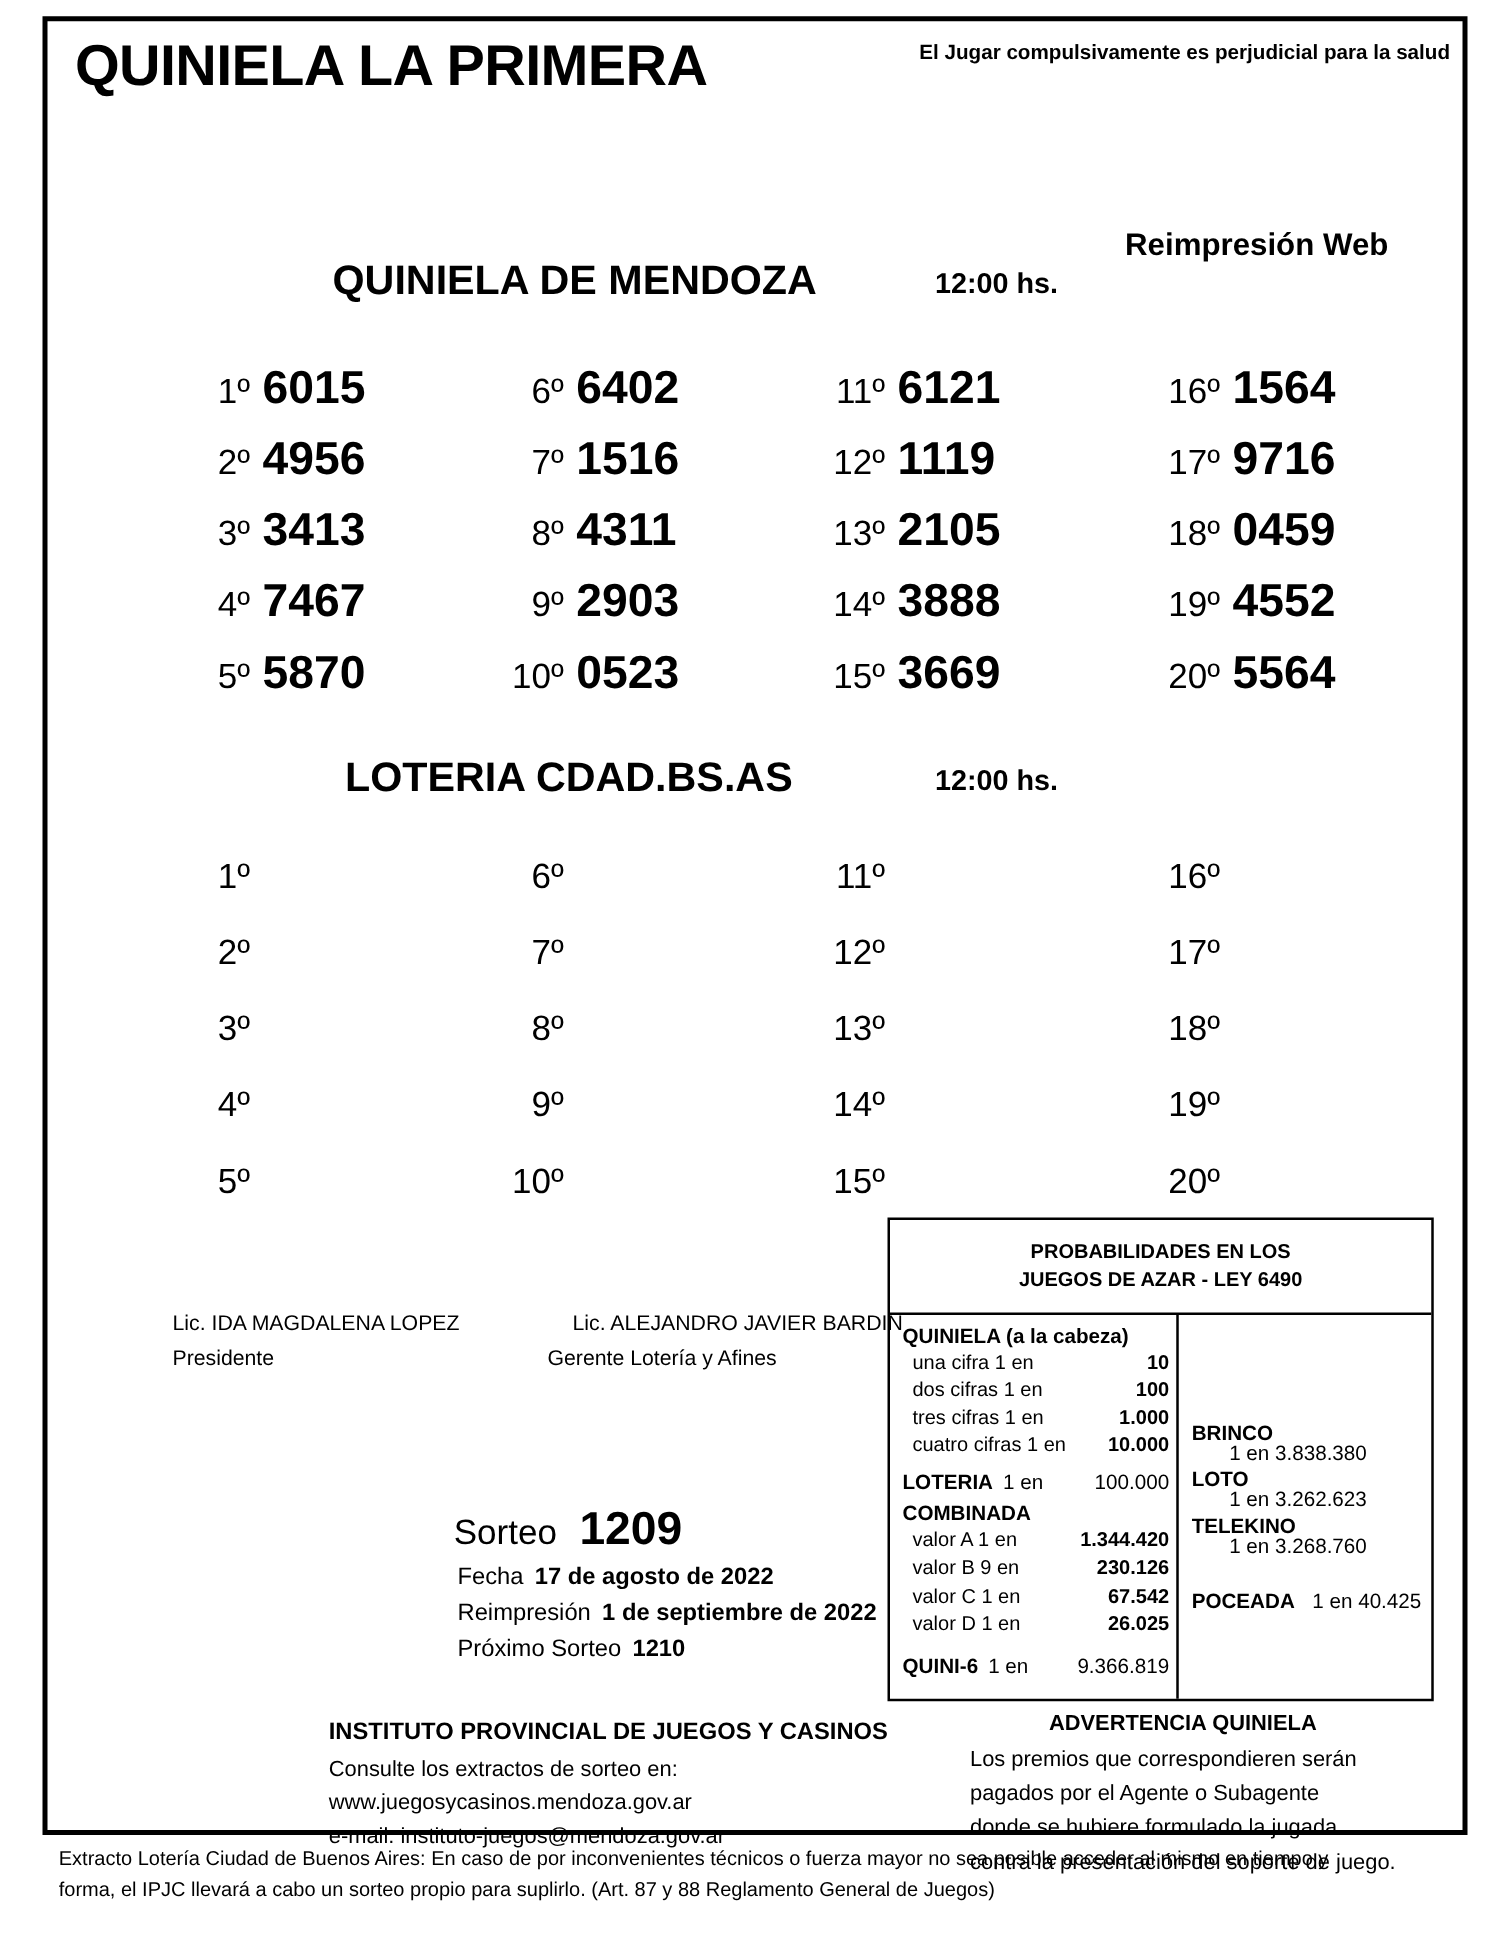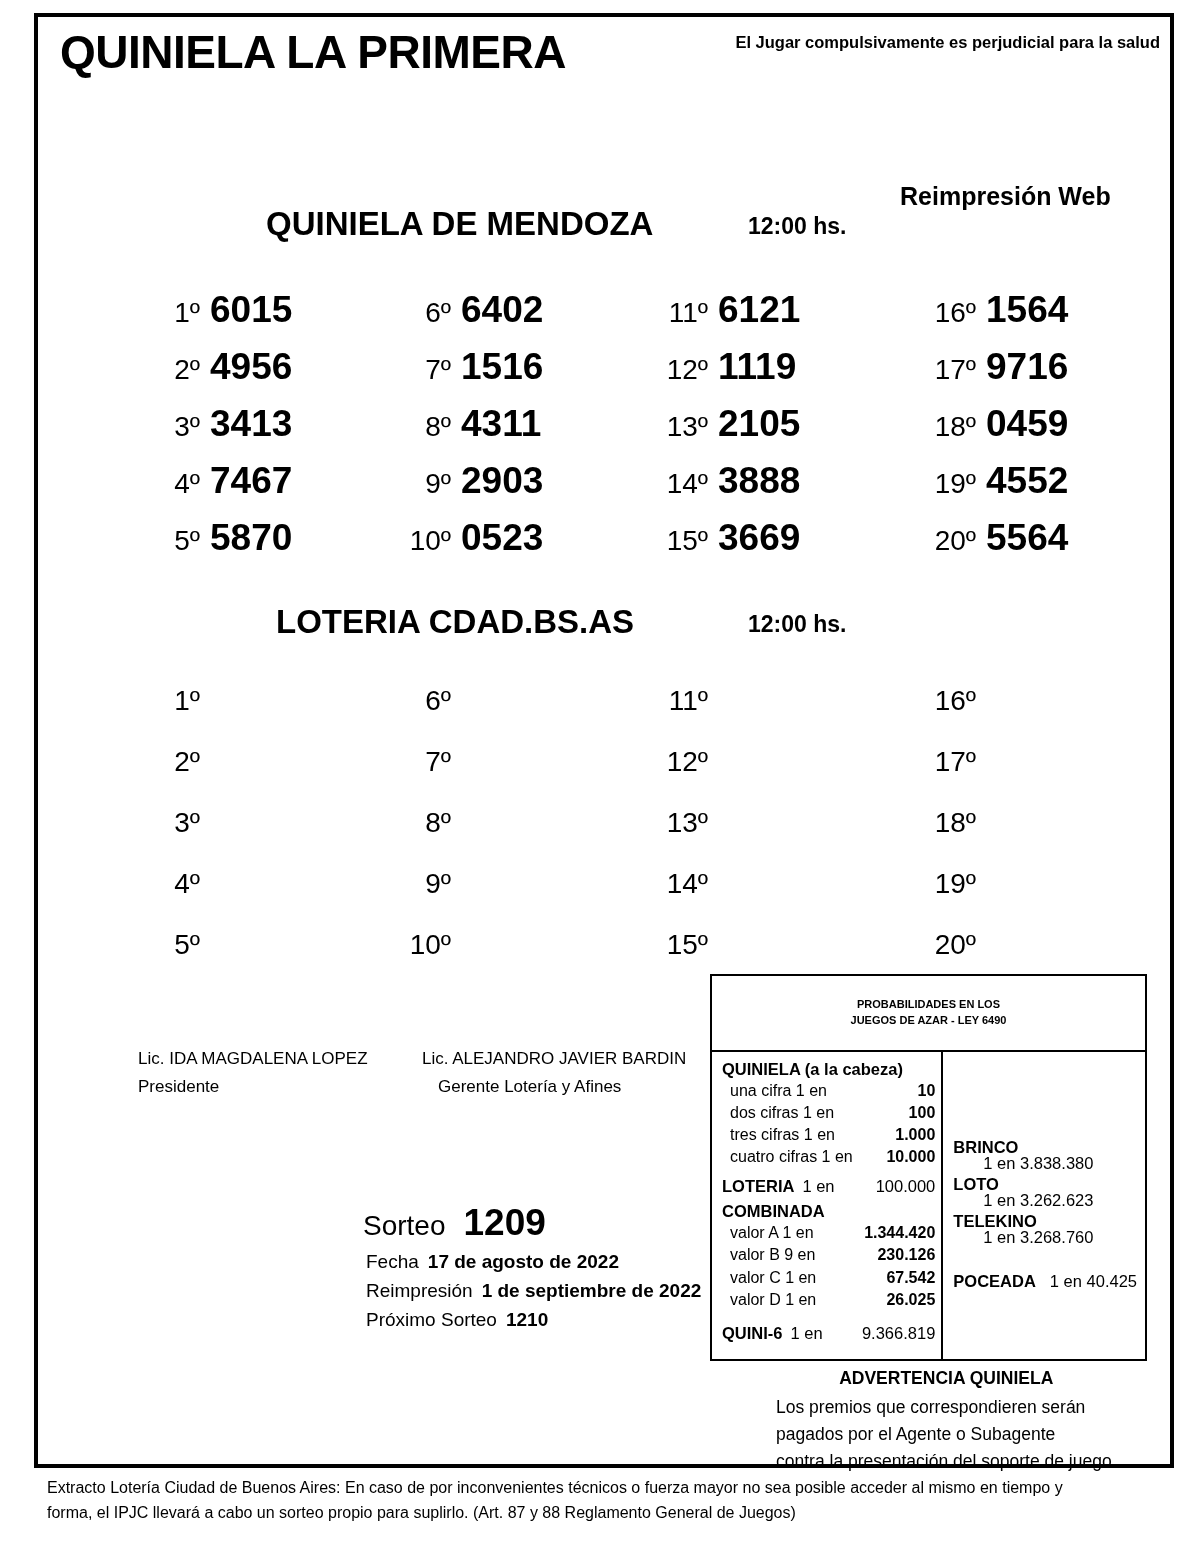--- a/index.html
+++ b/index.html
@@ -140,21 +140,21 @@
     height: 387px;
     border: 2px solid #000;
   }
   #prob-title {
     height: 76px;
     border-bottom: 2px solid #000;
     display: flex;
     flex-direction: column;
     align-items: center;
     justify-content: center;
-    font-size: 11px;
+    font-size: 16px;
     font-weight: bold;
     line-height: 1.45;
     text-align: center;
   }
   #prob-body { display: flex; height: 307px; }
   #prob-left {
     width: 235px;
     border-right: 2px solid #000;
     padding: 8px 6px 0 10px;
   }
@@ -422,21 +422,21 @@
           </div>
           <div class="cell" style="left: 880px; top: 912px;">
             <span class="ord" style="width: 58px;">20º</span>
             <span class="val"></span>
           </div>
         </div>
       </div>
 
     <div class="sig" style="left:100px; top:1032px;">Lic. IDA MAGDALENA LOPEZ</div>
     <div class="sig" style="left:100px; top:1060px;">Presidente</div>
-    <div class="sig" style="left:384px; top:1032px;">Lic. ALEJANDRO JAVIER BARDIN</div>
+    <div class="sig" style="left:420px; top:1032px;">Lic. ALEJANDRO JAVIER BARDIN</div>
     <div class="sig" style="left:400px; top:1060px;">Gerente Lotería y Afines</div>
 
     <div id="sorteo-block">
       <div id="sorteo-row">
         <span id="sorteo-word">Sorteo</span>
         <span id="sorteo-num">1209</span>
       </div>
       <div class="meta-row">
         <span class="meta-label">Fecha</span>
         <span class="meta-value">17 de agosto de 2022</span>
@@ -527,25 +527,32 @@
             </div>
           <div class="gap10"></div>
           <div class="r-inline" style="margin-top:12px;">
             <span class="r-name">POCEADA</span>
             <span class="r-val">1 en 40.425</span>
           </div>
         </div>
       </div>
     </div>
 
+    <div id="inst-block">
+      <div id="inst-title">INSTITUTO PROVINCIAL DE JUEGOS Y CASINOS</div>
+      <div>Consulte los extractos de sorteo en:</div>
+      <div>www.juegosycasinos.mendoza.gov.ar</div>
+      <div>e-mail:  instituto-juegos@mendoza.gov.ar</div>
+    </div>
 
     <div id="adv-block">
       <div id="adv-title">ADVERTENCIA QUINIELA</div>
       <div>Los premios que correspondieren serán</div>
       <div>pagados por el Agente o Subagente</div>
+      <div>donde se hubiere formulado la jugada</div>
       <div>contra la presentación del soporte de juego.</div>
     </div>
   </div>
 
   <div id="disclaimer">
     <div>Extracto Lotería Ciudad de Buenos Aires: En caso de por inconvenientes técnicos o fuerza mayor no sea posible acceder al mismo en tiempo y</div>
     <div>forma, el IPJC llevará a cabo un sorteo propio para suplirlo. (Art. 87 y 88 Reglamento General de Juegos)</div>
   </div>
 </div>
 

